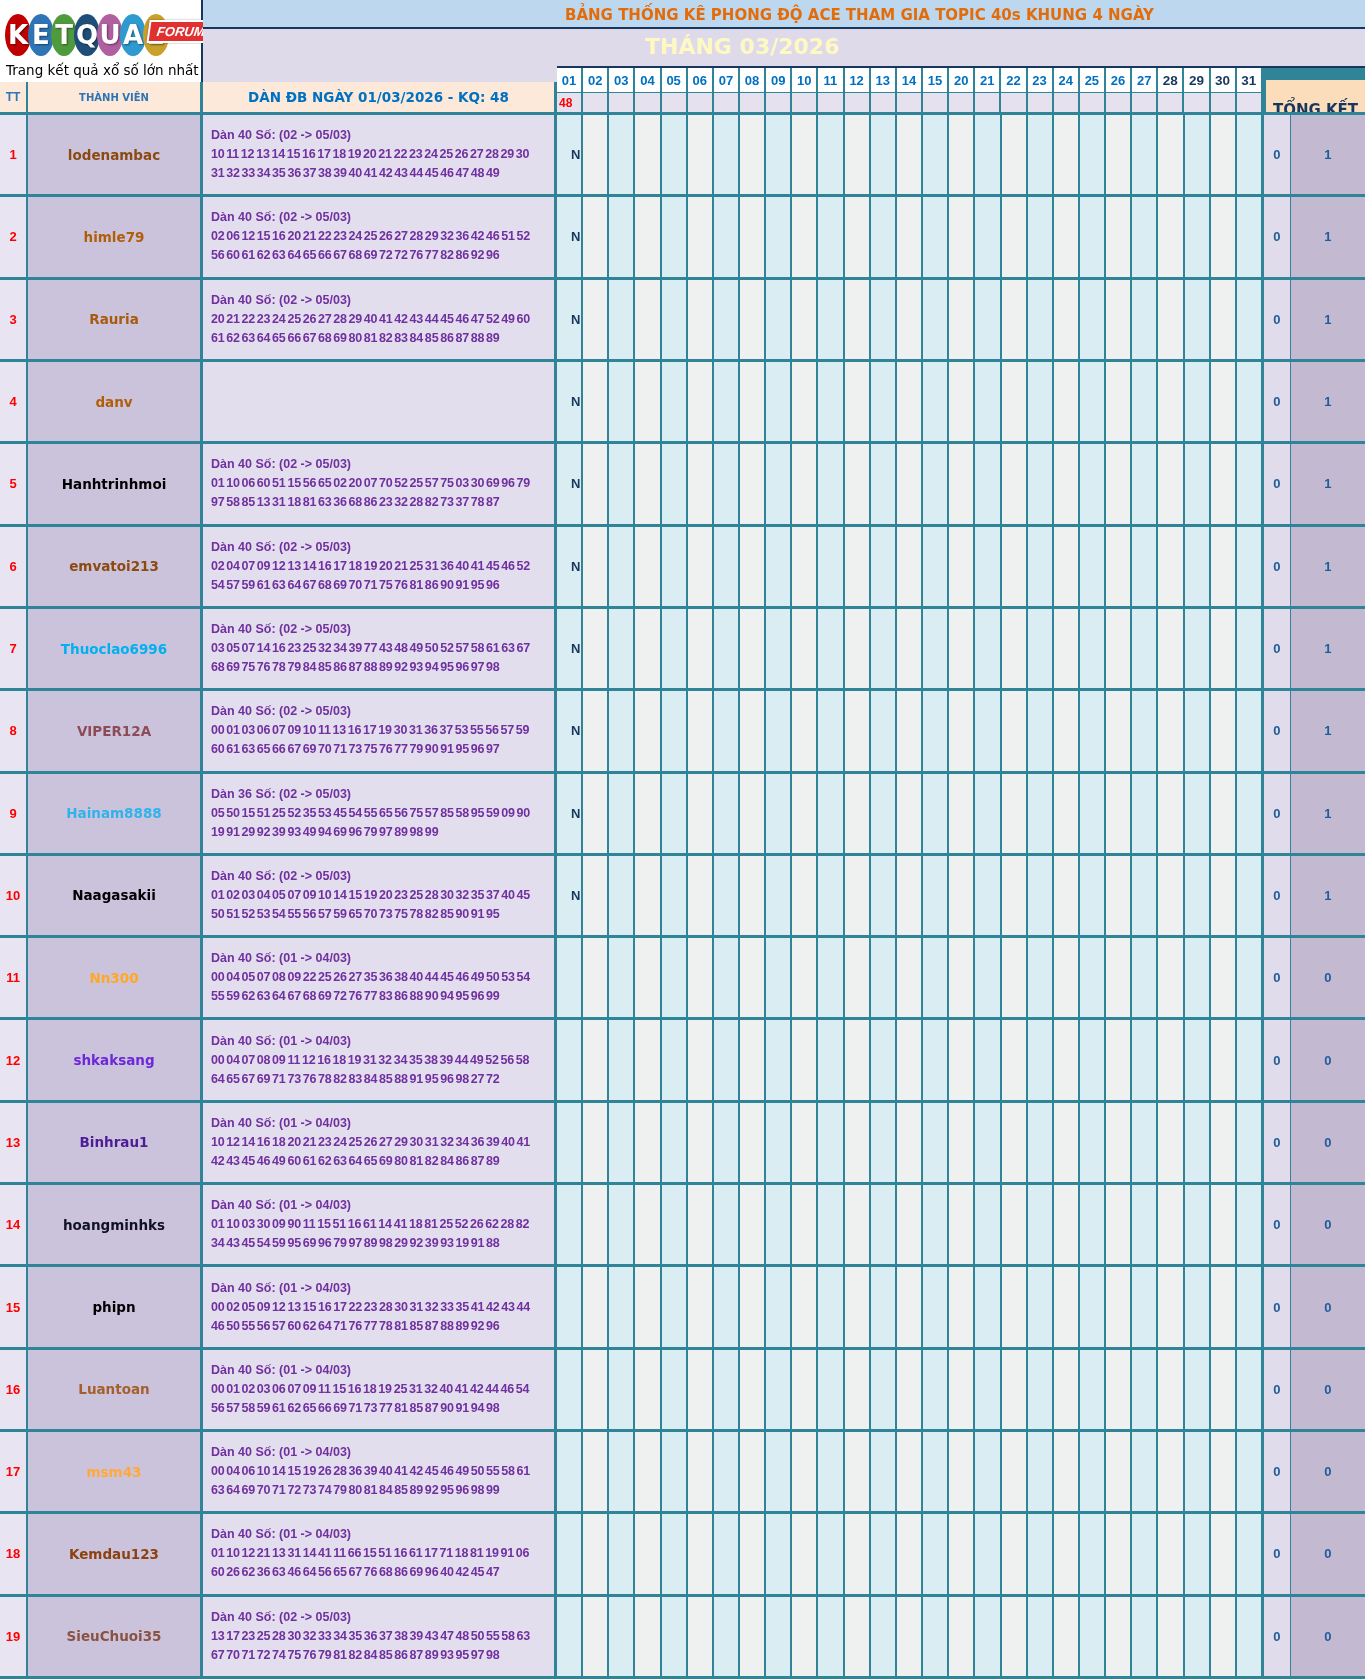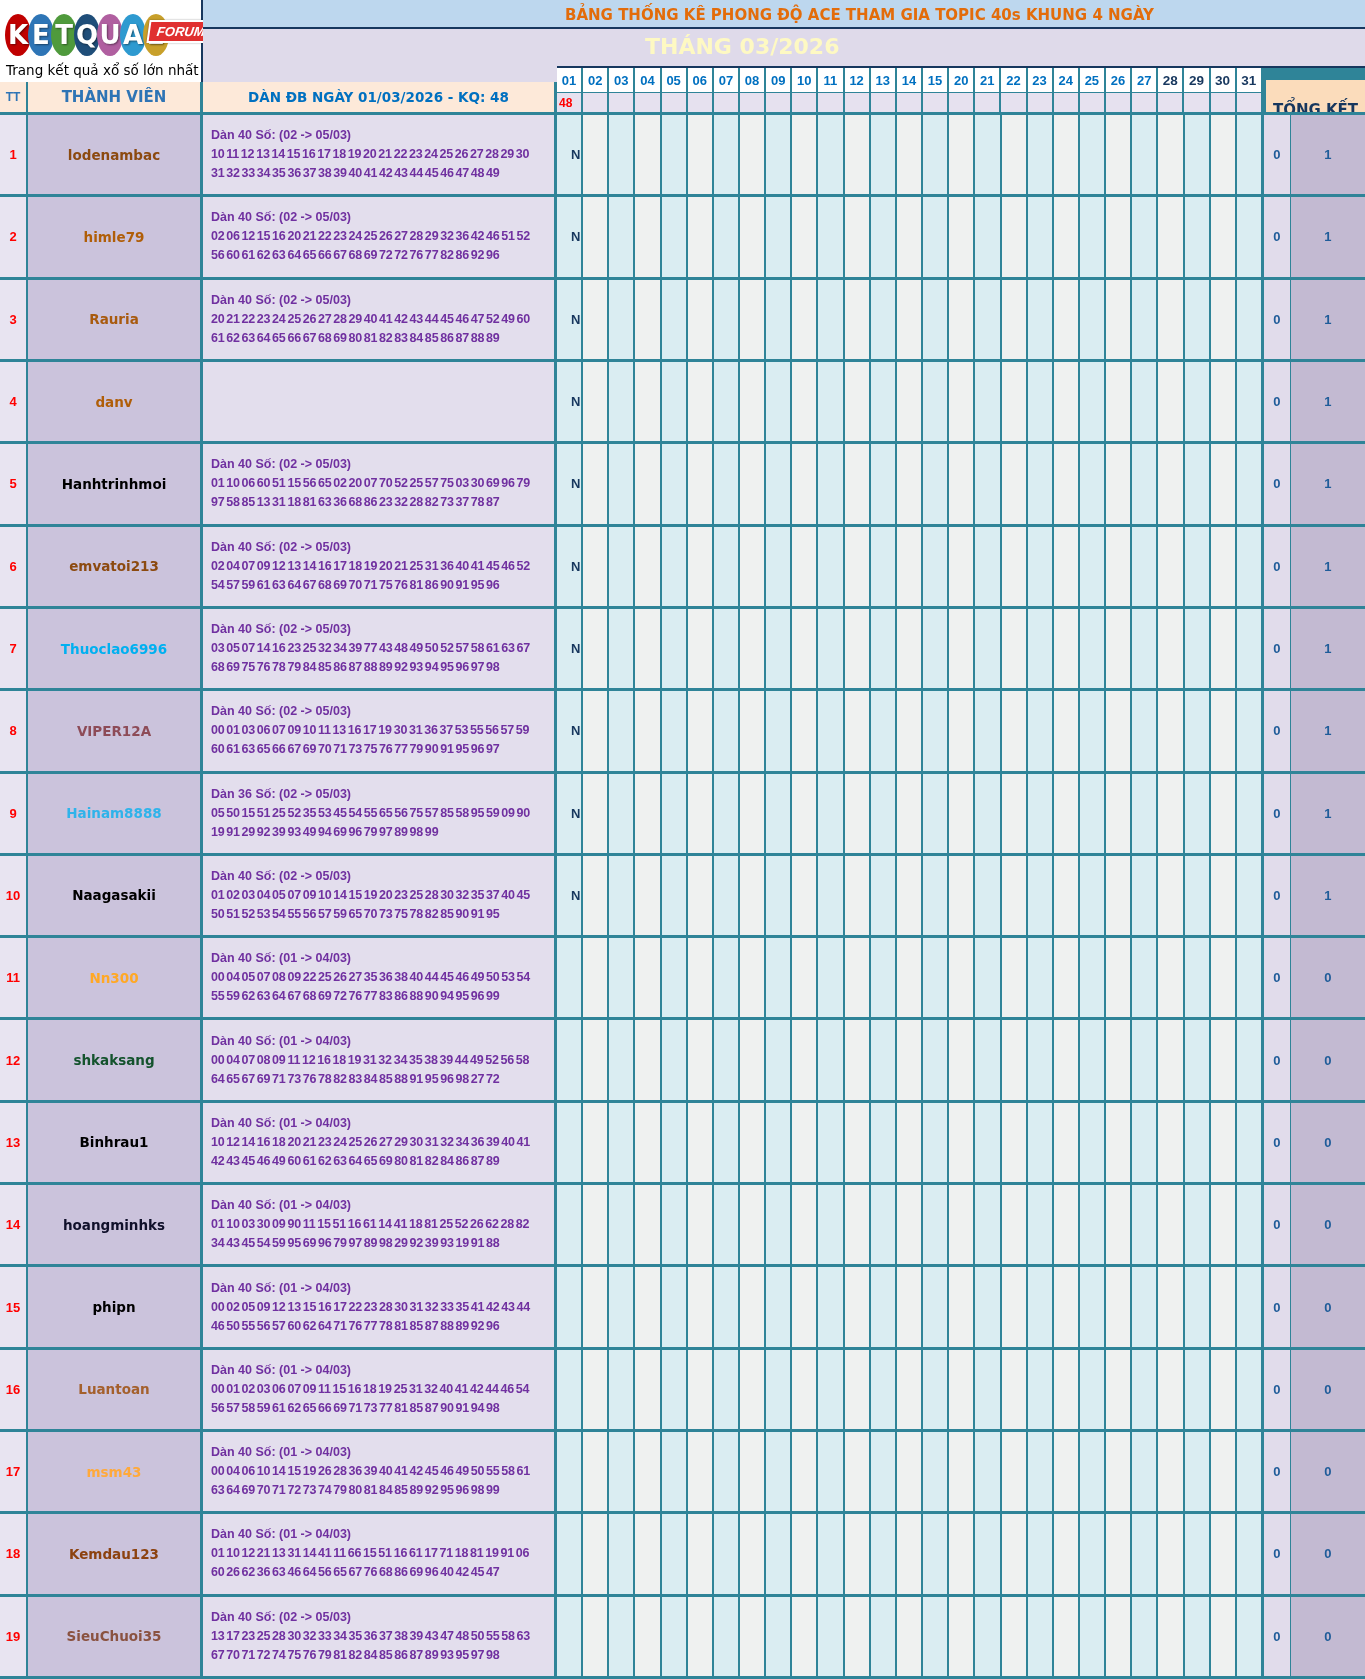--- a/index.html
+++ b/index.html
@@ -24,21 +24,21 @@
     white-space:nowrap;font-family:"DejaVu Sans",sans-serif;}
   .month-left{left:203px;top:29px;width:354px;height:53px;background:#DFDAEA;}
   .month-right{left:557px;top:29px;width:808px;height:37px;background:#DFDAEA;}
   .month-text{position:absolute;left:645px;top:34px;font-size:22px;font-weight:bold;color:#fef9c3;
     font-family:"DejaVu Sans",sans-serif;}
   .navy-line{left:557px;top:66px;width:808px;height:2px;background:#17375E;}
 
   .th-tt{left:0;top:82px;width:28px;height:30px;background:#FDE9D9;color:#2E74B5;font-weight:bold;
     font-size:12px;display:flex;align-items:center;justify-content:center;border-right:2px solid #2F8498;}
   .th-member{left:28px;top:82px;width:175px;height:30px;background:#FDE9D9;color:#2E74B5;font-weight:bold;
-    font-size:15px;display:flex;align-items:center;justify-content:center;border-right:3px solid #2F8498;
+    font-size:10px;display:flex;align-items:center;justify-content:center;border-right:3px solid #2F8498;
     font-family:"DejaVu Sans",sans-serif;}
   .th-dan{left:203px;top:82px;width:354px;height:30px;background:#FDE9D9;color:#0070C0;font-weight:bold;
     font-size:13.5px;display:flex;align-items:center;justify-content:center;border-right:3px solid #2F8498;
     font-family:"DejaVu Sans",sans-serif;}
   .day-hdr{left:557px;top:68px;width:706px;height:24px;background:#FFFFFF;display:flex;}
   .day-hdr .dh{flex:1;display:flex;align-items:center;justify-content:center;font-weight:bold;font-size:13px;
     color:#0070C0;border-right:2px solid #2F8498;box-sizing:border-box;}
   .day-hdr .dh.late{color:#17375E;font-size:13.5px;}
   .res-row{left:557px;top:92px;width:706px;height:20px;background:#E6E1EF;display:flex;border-top:1px solid #2F8498;}
   .res-row .rc{flex:1;border-right:2px solid #2F8498;box-sizing:border-box;font-weight:bold;font-size:12px;
@@ -571,21 +571,21 @@
         <div class="cell c-day evenc"></div>
         <div class="cell c-day oddc"></div>
         <div class="cell c-day evenc"></div>
         <div class="cell c-day oddc"></div>
         <div class="cell c-day evenc"></div>
         <div class="cell c-tk1">0</div>
         <div class="cell c-tk2">0</div>
       </div>
       <div class="row">
         <div class="cell c-tt">12</div>
-        <div class="cell c-name" style="color: #14532d;">shkaksang</div>
+        <div class="cell c-name" style="color: #6d28d9;">shkaksang</div>
         <div class="cell c-dan">
           <div>Dàn 40 Số: (01 -&gt; 04/03)</div>
           <div class="nums">00 04 07 08 09 11 12 16 18 19 31 32 34 35 38 39 44 49 52 56 58</div>
           <div class="nums">64 65 67 69 71 73 76 78 82 83 84 85 88 91 95 96 98 27 72</div>
         </div>
         <div class="cell c-day evenc"></div>
         <div class="cell c-day oddc"></div>
         <div class="cell c-day evenc"></div>
         <div class="cell c-day oddc"></div>
         <div class="cell c-day evenc"></div>
@@ -609,21 +609,21 @@
         <div class="cell c-day evenc"></div>
         <div class="cell c-day oddc"></div>
         <div class="cell c-day evenc"></div>
         <div class="cell c-day oddc"></div>
         <div class="cell c-day evenc"></div>
         <div class="cell c-tk1">0</div>
         <div class="cell c-tk2">0</div>
       </div>
       <div class="row">
         <div class="cell c-tt">13</div>
-        <div class="cell c-name" style="color: #000000;">Binhrau1</div>
+        <div class="cell c-name" style="color: #4c1d95;">Binhrau1</div>
         <div class="cell c-dan">
           <div>Dàn 40 Số: (01 -&gt; 04/03)</div>
           <div class="nums">10 12 14 16 18 20 21 23 24 25 26 27 29 30 31 32 34 36 39 40 41</div>
           <div class="nums">42 43 45 46 49 60 61 62 63 64 65 69 80 81 82 84 86 87 89</div>
         </div>
         <div class="cell c-day evenc"></div>
         <div class="cell c-day oddc"></div>
         <div class="cell c-day evenc"></div>
         <div class="cell c-day oddc"></div>
         <div class="cell c-day evenc"></div>

